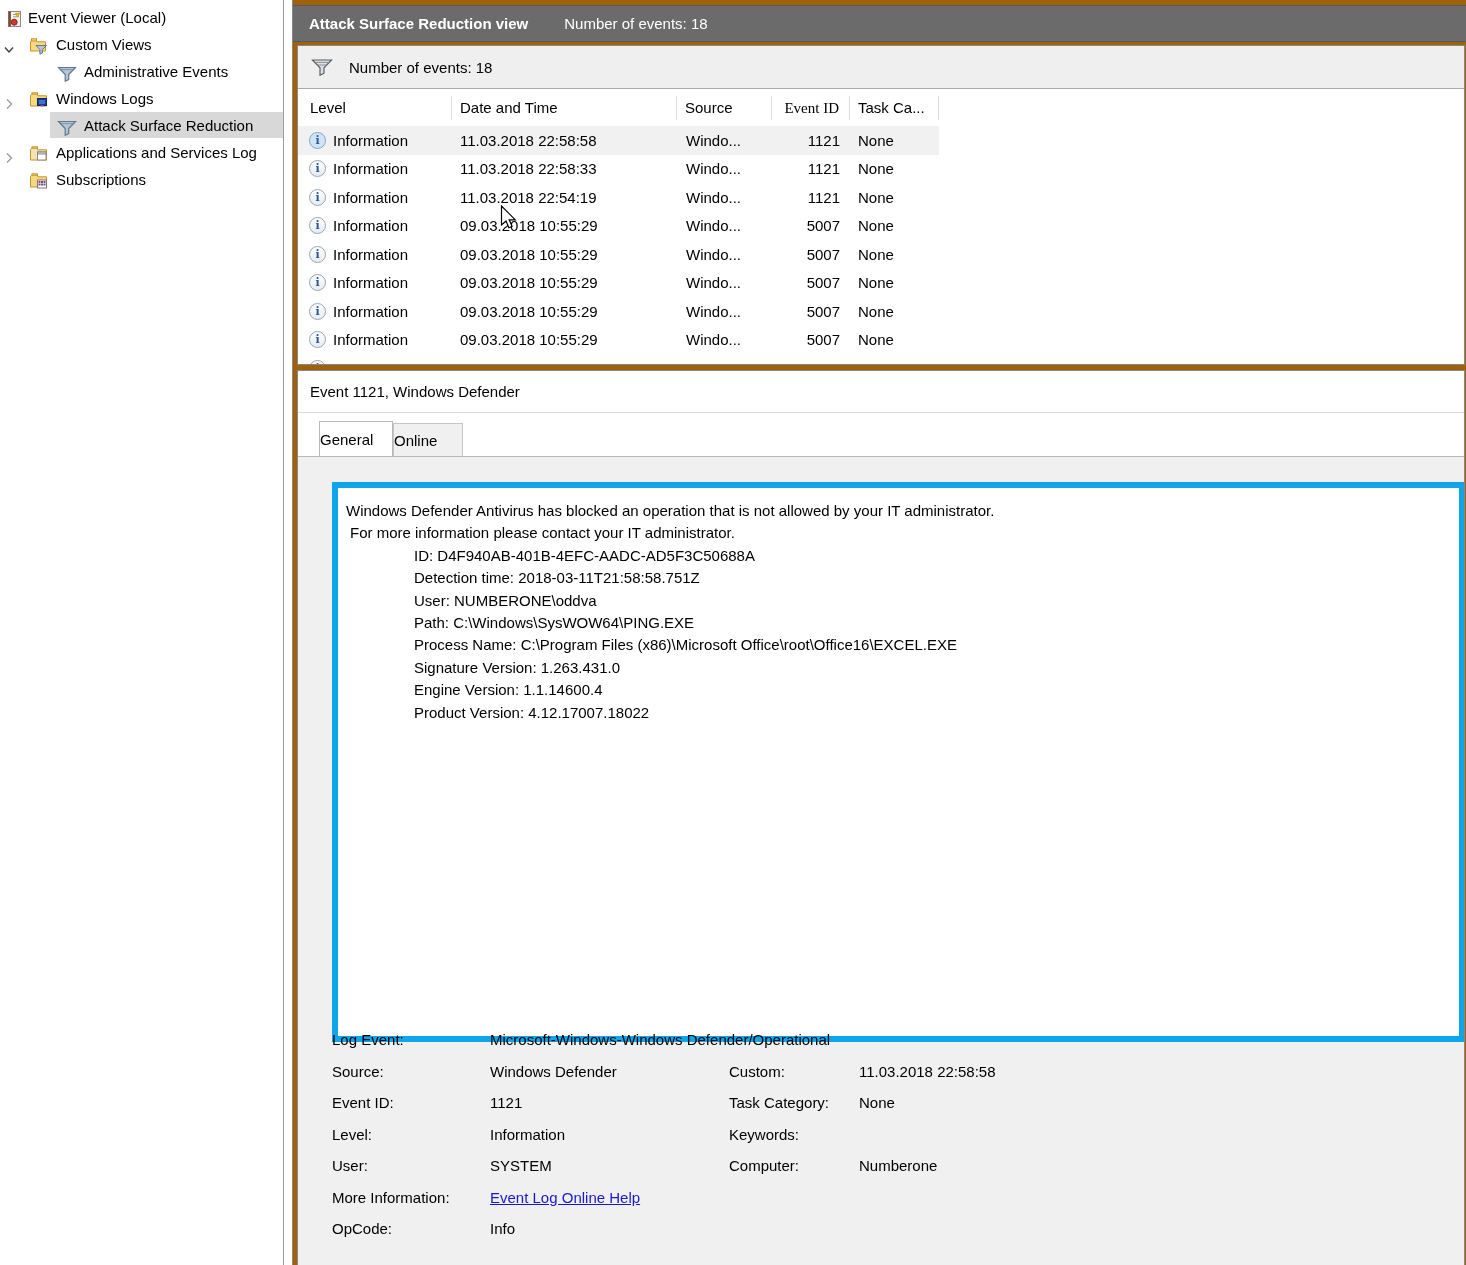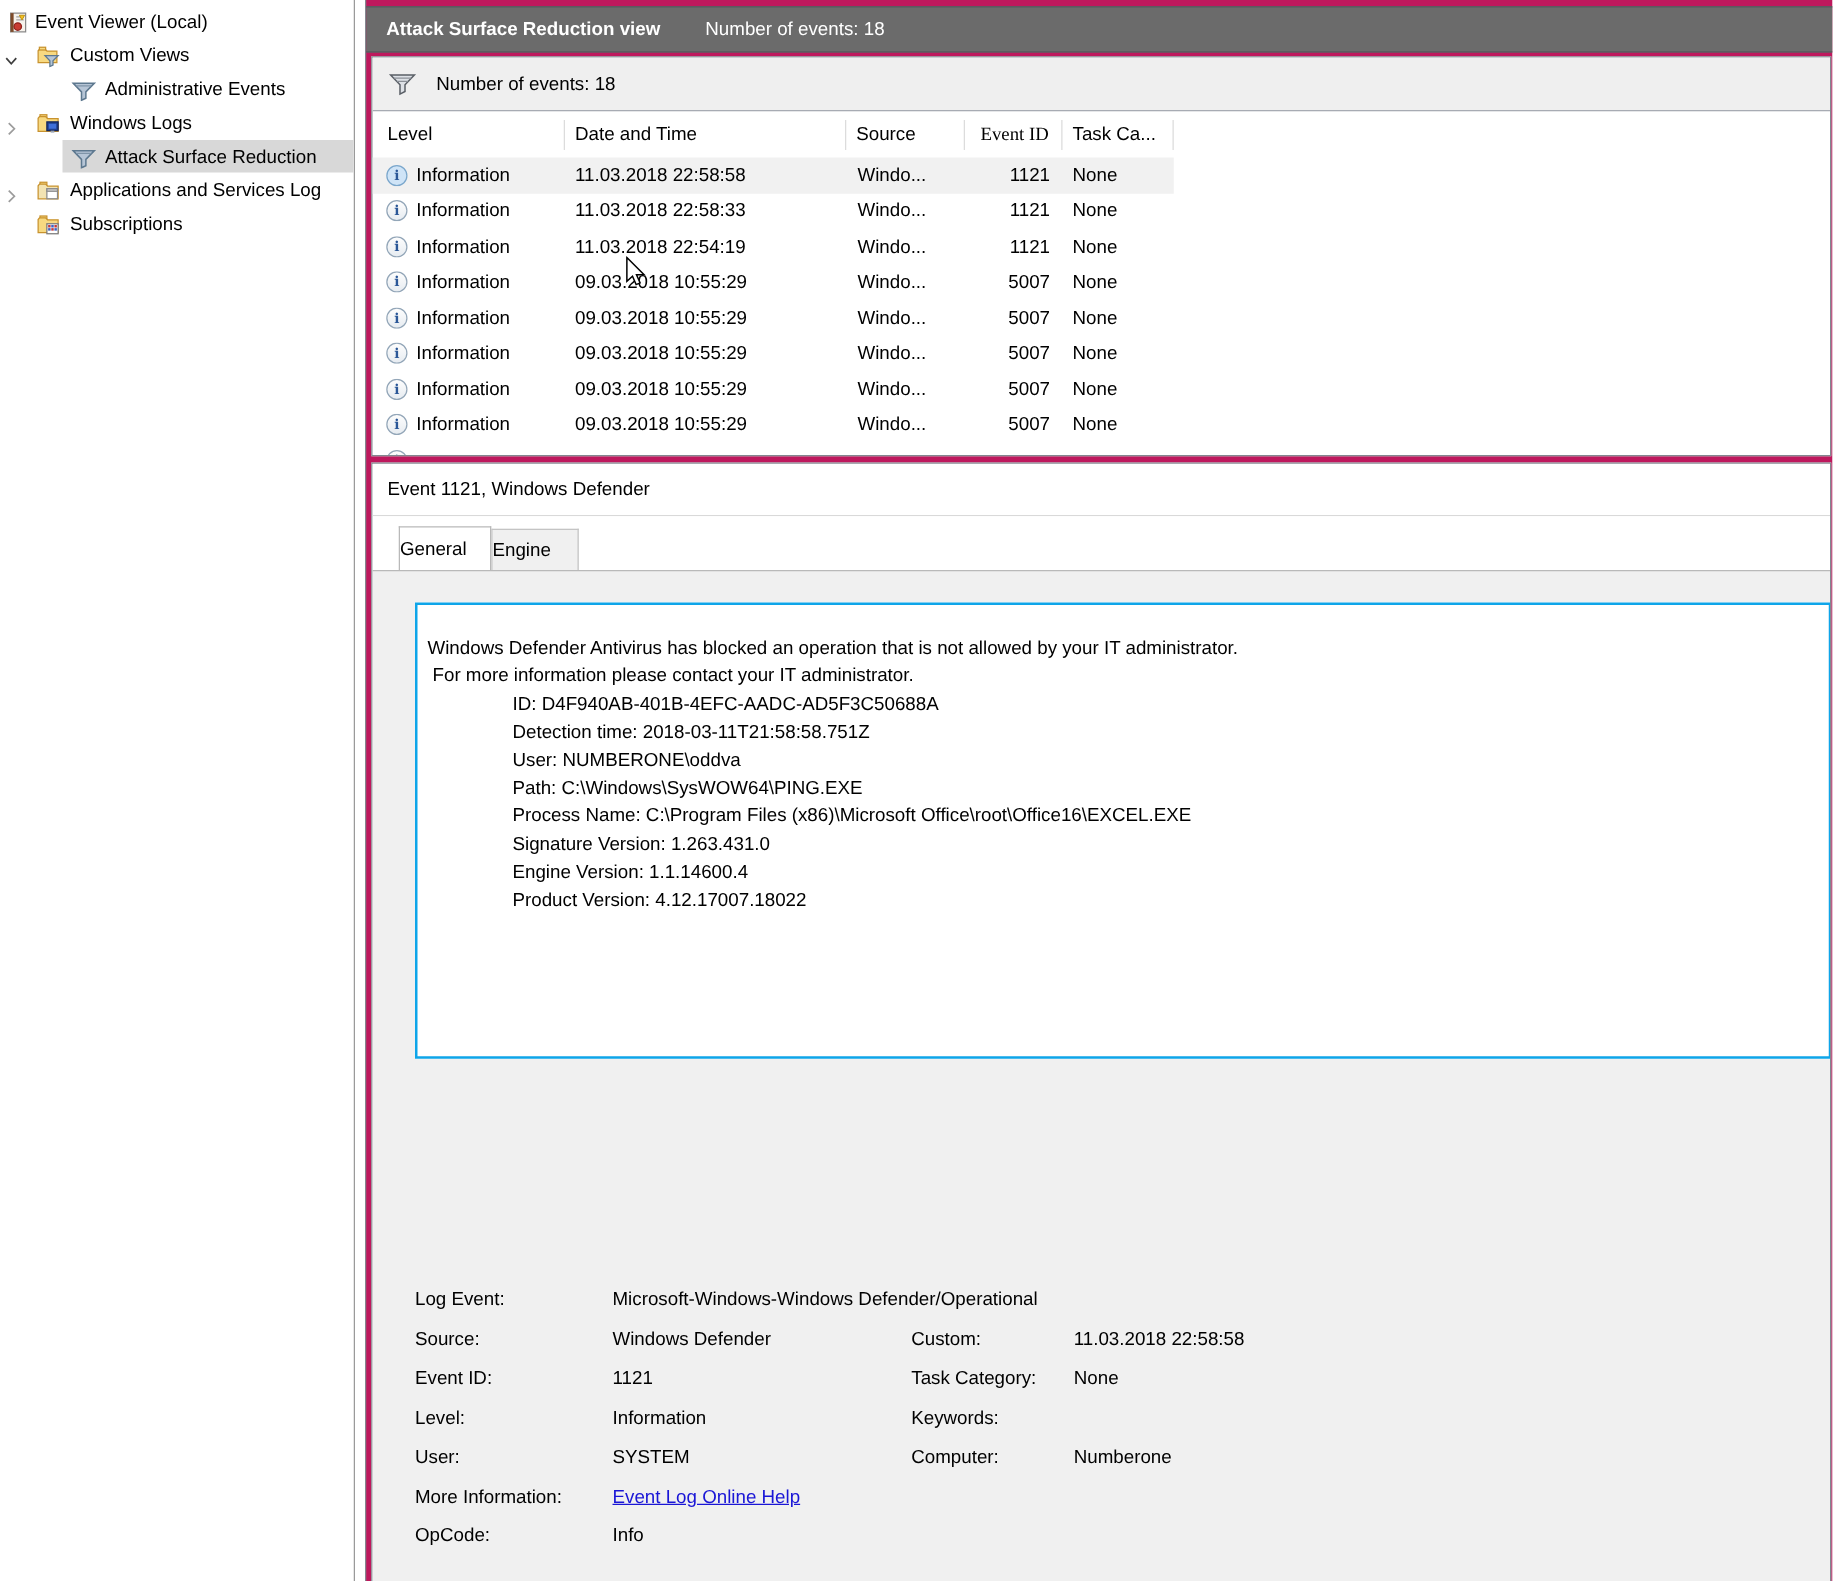--- a/index.html
+++ b/index.html
@@ -12,21 +12,21 @@
   }
   
   .sidebar{position:absolute;left:0;top:0;width:283px;height:1265px;background:#fff;border-right:1px solid #9a9a9a;overflow:hidden;}
   .tree{position:absolute;left:0;top:4px;right:0;}
   .tree-row{position:relative;height:27px;line-height:27px;white-space:nowrap;text-align:center;}
   .tree-row .hl{position:absolute;top:0;bottom:1px;background:#d8d8d8;z-index:0;}
   .tree-row .exp{position:absolute;top:6px;width:12px;height:14px;z-index:1;}
   .tree-row .ticon{position:absolute;top:5px;width:20px;height:17px;z-index:1;}
   .tree-row .tlabel{position:absolute;z-index:1;}
   
-  .main-panel{position:absolute;left:292px;top:0;right:0;bottom:0;background:#be185d;border-left:1px solid #83878f;}
+  .main-panel{position:absolute;left:292px;top:0;right:0;bottom:0;background:#a16207;border-left:1px solid #83878f;}
   .title-bar{position:absolute;left:0;top:5px;right:0;height:35px;background:#6b6b6b;border-top:1px solid #55585e;border-bottom:1px solid #55585e;color:#fff;display:flex;align-items:center;}
   .title-bar .t1{font-weight:bold;margin-left:16px;}
   .title-bar .t2{margin-left:36px;}
   .list-frame{position:absolute;left:4px;right:1px;top:45px;height:320px;border:1px solid #83878f;background:#fff;overflow:hidden;box-sizing:border-box;}
   .filter-bar{position:absolute;left:0;right:0;top:0;height:42px;background:#efefef;border-bottom:1px solid #a7abb3;display:flex;align-items:center;}
   .filter-bar .ficon{margin-left:13px;width:22px;height:19px;}
   .filter-bar .flabel{margin-left:16px;}
   .etable{position:absolute;left:0;top:43px;right:0;bottom:0;}
   .ehead{display:grid;grid-template-columns:154px 225px 95px 78px 89px;height:37px;align-items:center;}
   .hcell{height:24px;line-height:24px;border-right:1px solid #dcdcdc;padding-left:8px;box-sizing:border-box;}
@@ -43,21 +43,21 @@
   .info-icon{flex:0 0 auto;width:15px;height:15px;margin-right:7px;border:1px solid #93a6b8;border-radius:50%;background:linear-gradient(#fdfdfd,#e7ecf1);color:#2b5797;font-family:"DejaVu Serif",serif;font-weight:bold;font-size:11px;line-height:15px;text-align:center;}
   .etable-row.selected .info-icon{background:#cfe4f7;border-color:#7ba7cc;}
   
   .event-frame{position:absolute;left:4px;right:1px;top:370px;bottom:-2px;border:1px solid #83878f;background:#fff;box-sizing:border-box;overflow:hidden;}
   .event-title{position:absolute;left:0;right:0;top:0;height:41px;background:#fff;border-bottom:1px solid #d9d9d9;line-height:41px;padding-left:12px;}
   .tab-strip{position:absolute;left:0;right:0;top:42px;height:43px;background:#fff;}
   .tab{position:absolute;bottom:0;height:33px;line-height:33px;box-sizing:border-box;}
   .tab.active{left:21px;width:74px;background:#fff;border:1px solid #b9b9b9;border-bottom:none;height:35px;line-height:35px;z-index:3;}
   .tab.inactive{left:95px;width:70px;background:#f0f0f0;border:1px solid #c4c4c4;border-bottom:none;z-index:1;}
   .tab-content{position:absolute;left:0;right:0;top:85px;bottom:0;background:#f0f0f0;border-top:1px solid #b9b9b9;z-index:2;}
-  .desc-box{position:absolute;left:34px;right:-1px;top:25px;height:365px;background:#fff;border:2px solid #0ea5e9;box-sizing:border-box;padding:24px 8px;overflow:hidden;}
+  .desc-box{position:absolute;left:34px;right:-1px;top:25px;height:560px;background:#fff;border:6px solid #0ea5e9;box-sizing:border-box;padding:12px 8px;overflow:hidden;}
   .desc-line{margin:0;line-height:22.4px;white-space:pre;}
   .desc-line.ind-small{padding-left:4px;}
   .desc-line.ind-tab{padding-left:68px;}
   .fields{position:absolute;left:34px;top:567px;right:10px;}
   .detail-row{position:relative;height:31.5px;line-height:31.5px;white-space:nowrap;}
   .detail-row .lbl{position:absolute;left:0;}
   .detail-row .val{position:absolute;left:158px;}
   .detail-row .lbl2{position:absolute;left:397px;}
   .detail-row .val2{position:absolute;left:527px;}
   .detail-row a.val{text-decoration:underline;cursor:pointer;}
@@ -259,21 +259,21 @@
             </div>
           </div>
         </div>
     </div>
   </div>
 
   <div class="event-frame">
     <div class="event-title">Event 1121, Windows Defender</div>
     <div class="tab-strip">
         <div class="tab active">General</div>
-        <div class="tab inactive">Engine</div>
+        <div class="tab inactive">Online</div>
       </div>
     <div class="tab-content">
       <div class="desc-box">
           <p class="desc-line">Windows Defender Antivirus has blocked an operation that is not allowed by your IT administrator.</p>
           <p class="desc-line ind-small">For more information please contact your IT administrator.</p>
           <p class="desc-line ind-tab">ID: D4F940AB-401B-4EFC-AADC-AD5F3C50688A</p>
           <p class="desc-line ind-tab">Detection time: 2018-03-11T21:58:58.751Z</p>
           <p class="desc-line ind-tab">User: NUMBERONE\oddva</p>
           <p class="desc-line ind-tab">Path: C:\Windows\SysWOW64\PING.EXE</p>
           <p class="desc-line ind-tab">Process Name: C:\Program Files (x86)\Microsoft Office\root\Office16\EXCEL.EXE</p>

